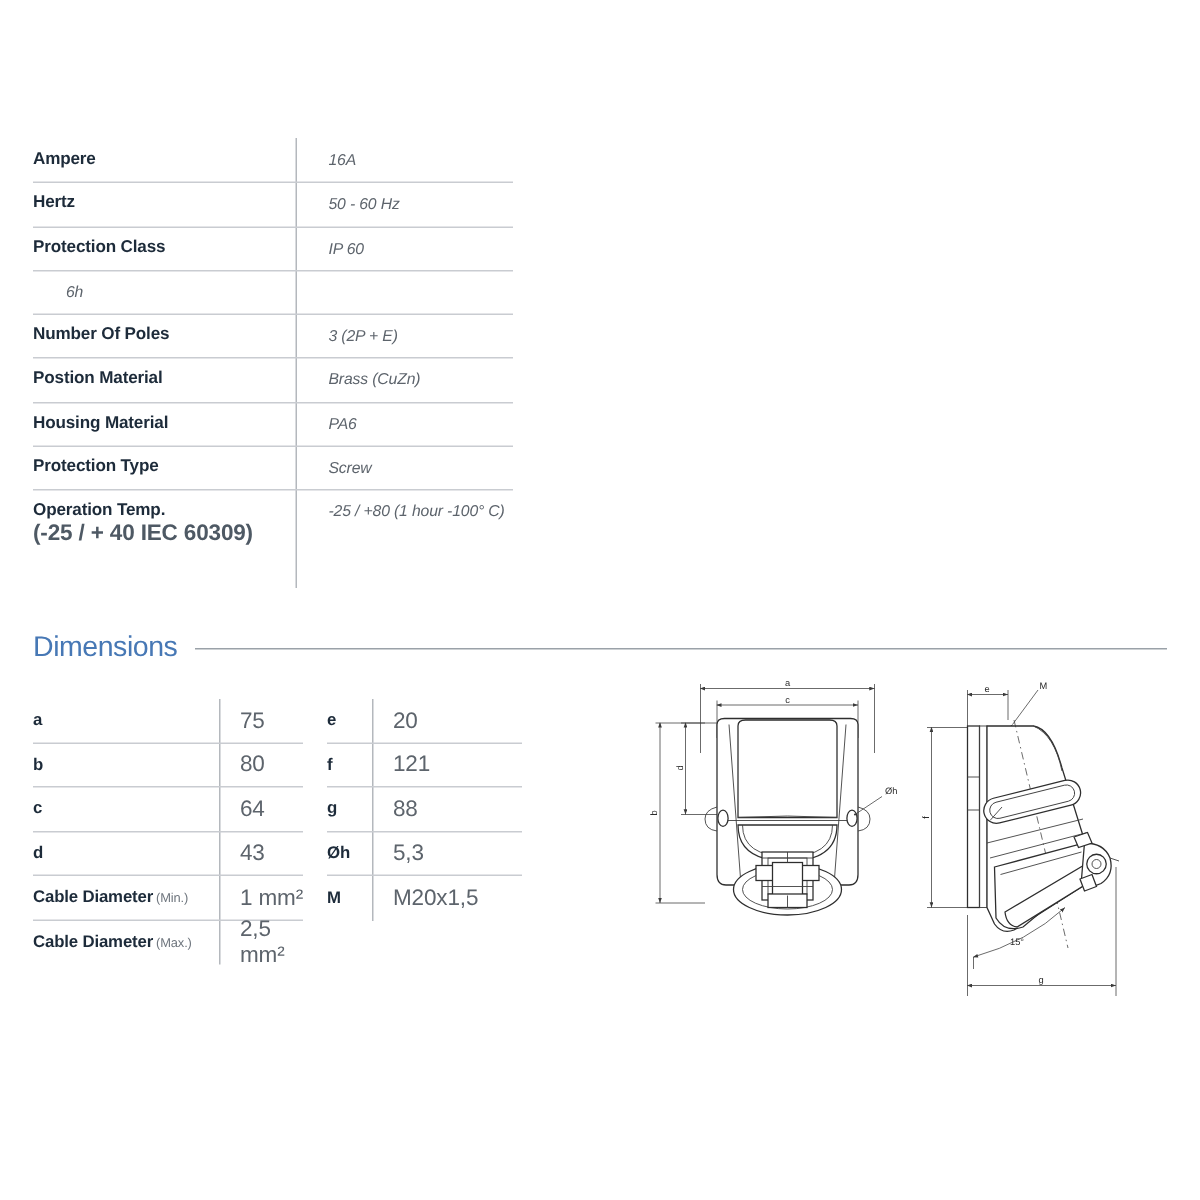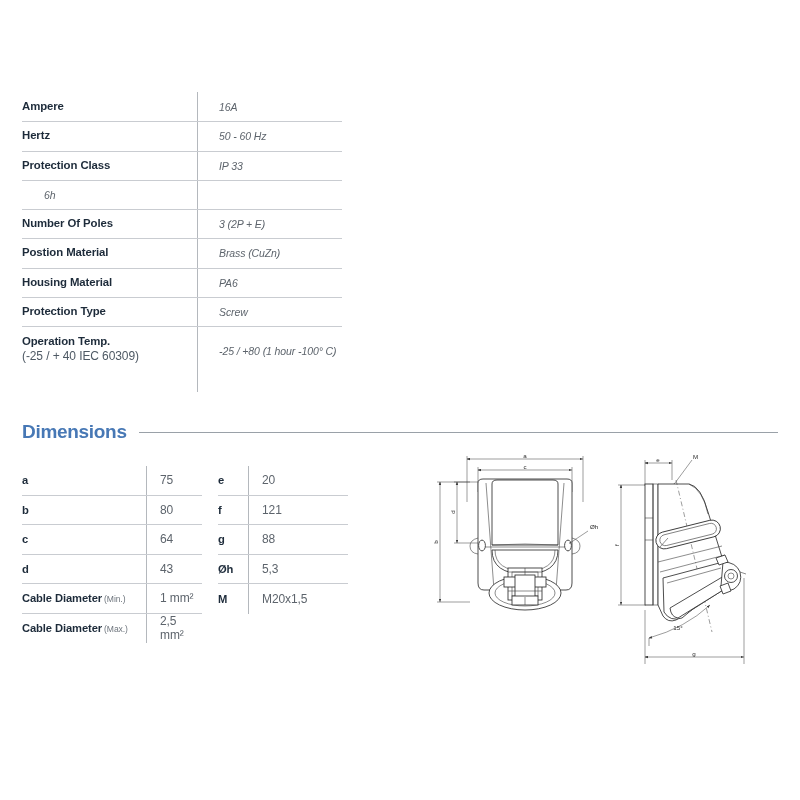--- a/index.html
+++ b/index.html
@@ -26,38 +26,37 @@
     position: relative;
     display: flex;
     align-items: flex-start;
     min-height: 29.3px;
     border-bottom: 1px solid #c9ccd1;
     box-sizing: border-box;
   }
   .spec-row.tall {
     min-height: 40px;
     border-bottom: none;
-    align-items: center;
   }
   .spec-label {
     width: 175px;
     flex: none;
     padding-top: 7px;
     padding-bottom: 4px;
     box-sizing: border-box;
     font-size: 11.4px;
     font-weight: bold;
     color: #1d2b3a;
     letter-spacing: -0.1px;
     line-height: 13px;
   }
   .spec-sub {
     display: block;
-    font-size: 12px;
-    font-weight: normal;
+    font-size: 15px;
+    font-weight: bold;
     color: #4e5964;
     letter-spacing: -0.1px;
     margin-top: 2px;
   }
   .spec-value {
     flex: 1;
     padding-top: 8px;
     padding-left: 22px;
     box-sizing: border-box;
     font-size: 10.5px;
@@ -80,21 +79,21 @@
   #dimensions-heading-wrap {
     position: absolute;
     left: 22px;
     top: 421px;
     width: 756px;
     display: flex;
     align-items: center;
   }
   #dimensions-heading {
     font-size: 19px;
-    font-weight: bold;
+    font-weight: normal;
     color: #4778b5;
     letter-spacing: -0.3px;
     white-space: nowrap;
   }
   #dimensions-rule {
     flex: 1;
     height: 1px;
     background: #9aa1a8;
     margin-left: 12px;
   }
@@ -128,21 +127,21 @@
   #dim-table-right .dim-key { width: 30px; }
   .dim-qual {
     font-size: 8.6px;
     font-weight: normal;
     color: #6f767e;
     margin-left: 2px;
   }
   .dim-val {
     flex: 1;
     padding-left: 14px;
-    font-size: 12px;
+    font-size: 15px;
     color: #5d646c;
     letter-spacing: -0.1px;
     box-sizing: border-box;
   }
   .dim-divider {
     position: absolute;
     top: 466px;
     width: 1px;
     background: #b4b8bd;
   }
@@ -177,21 +176,21 @@
   </div>
 
 
   <div class="spec-row">
     <div class="spec-label"><span>Hertz</span></div>
     <div class="spec-value">50 - 60 Hz</div>
   </div>
 
   <div class="spec-row">
     <div class="spec-label"><span>Protection Class</span></div>
-    <div class="spec-value">IP 33</div>
+    <div class="spec-value">IP 60</div>
   </div>
 
   <div class="spec-row">
     <div class="spec-value">6h</div>
   </div>
 
   <div class="spec-row">
     <div class="spec-label"><span>Number Of Poles</span></div>
     <div class="spec-value">3 (2P + E)</div>
   </div>

